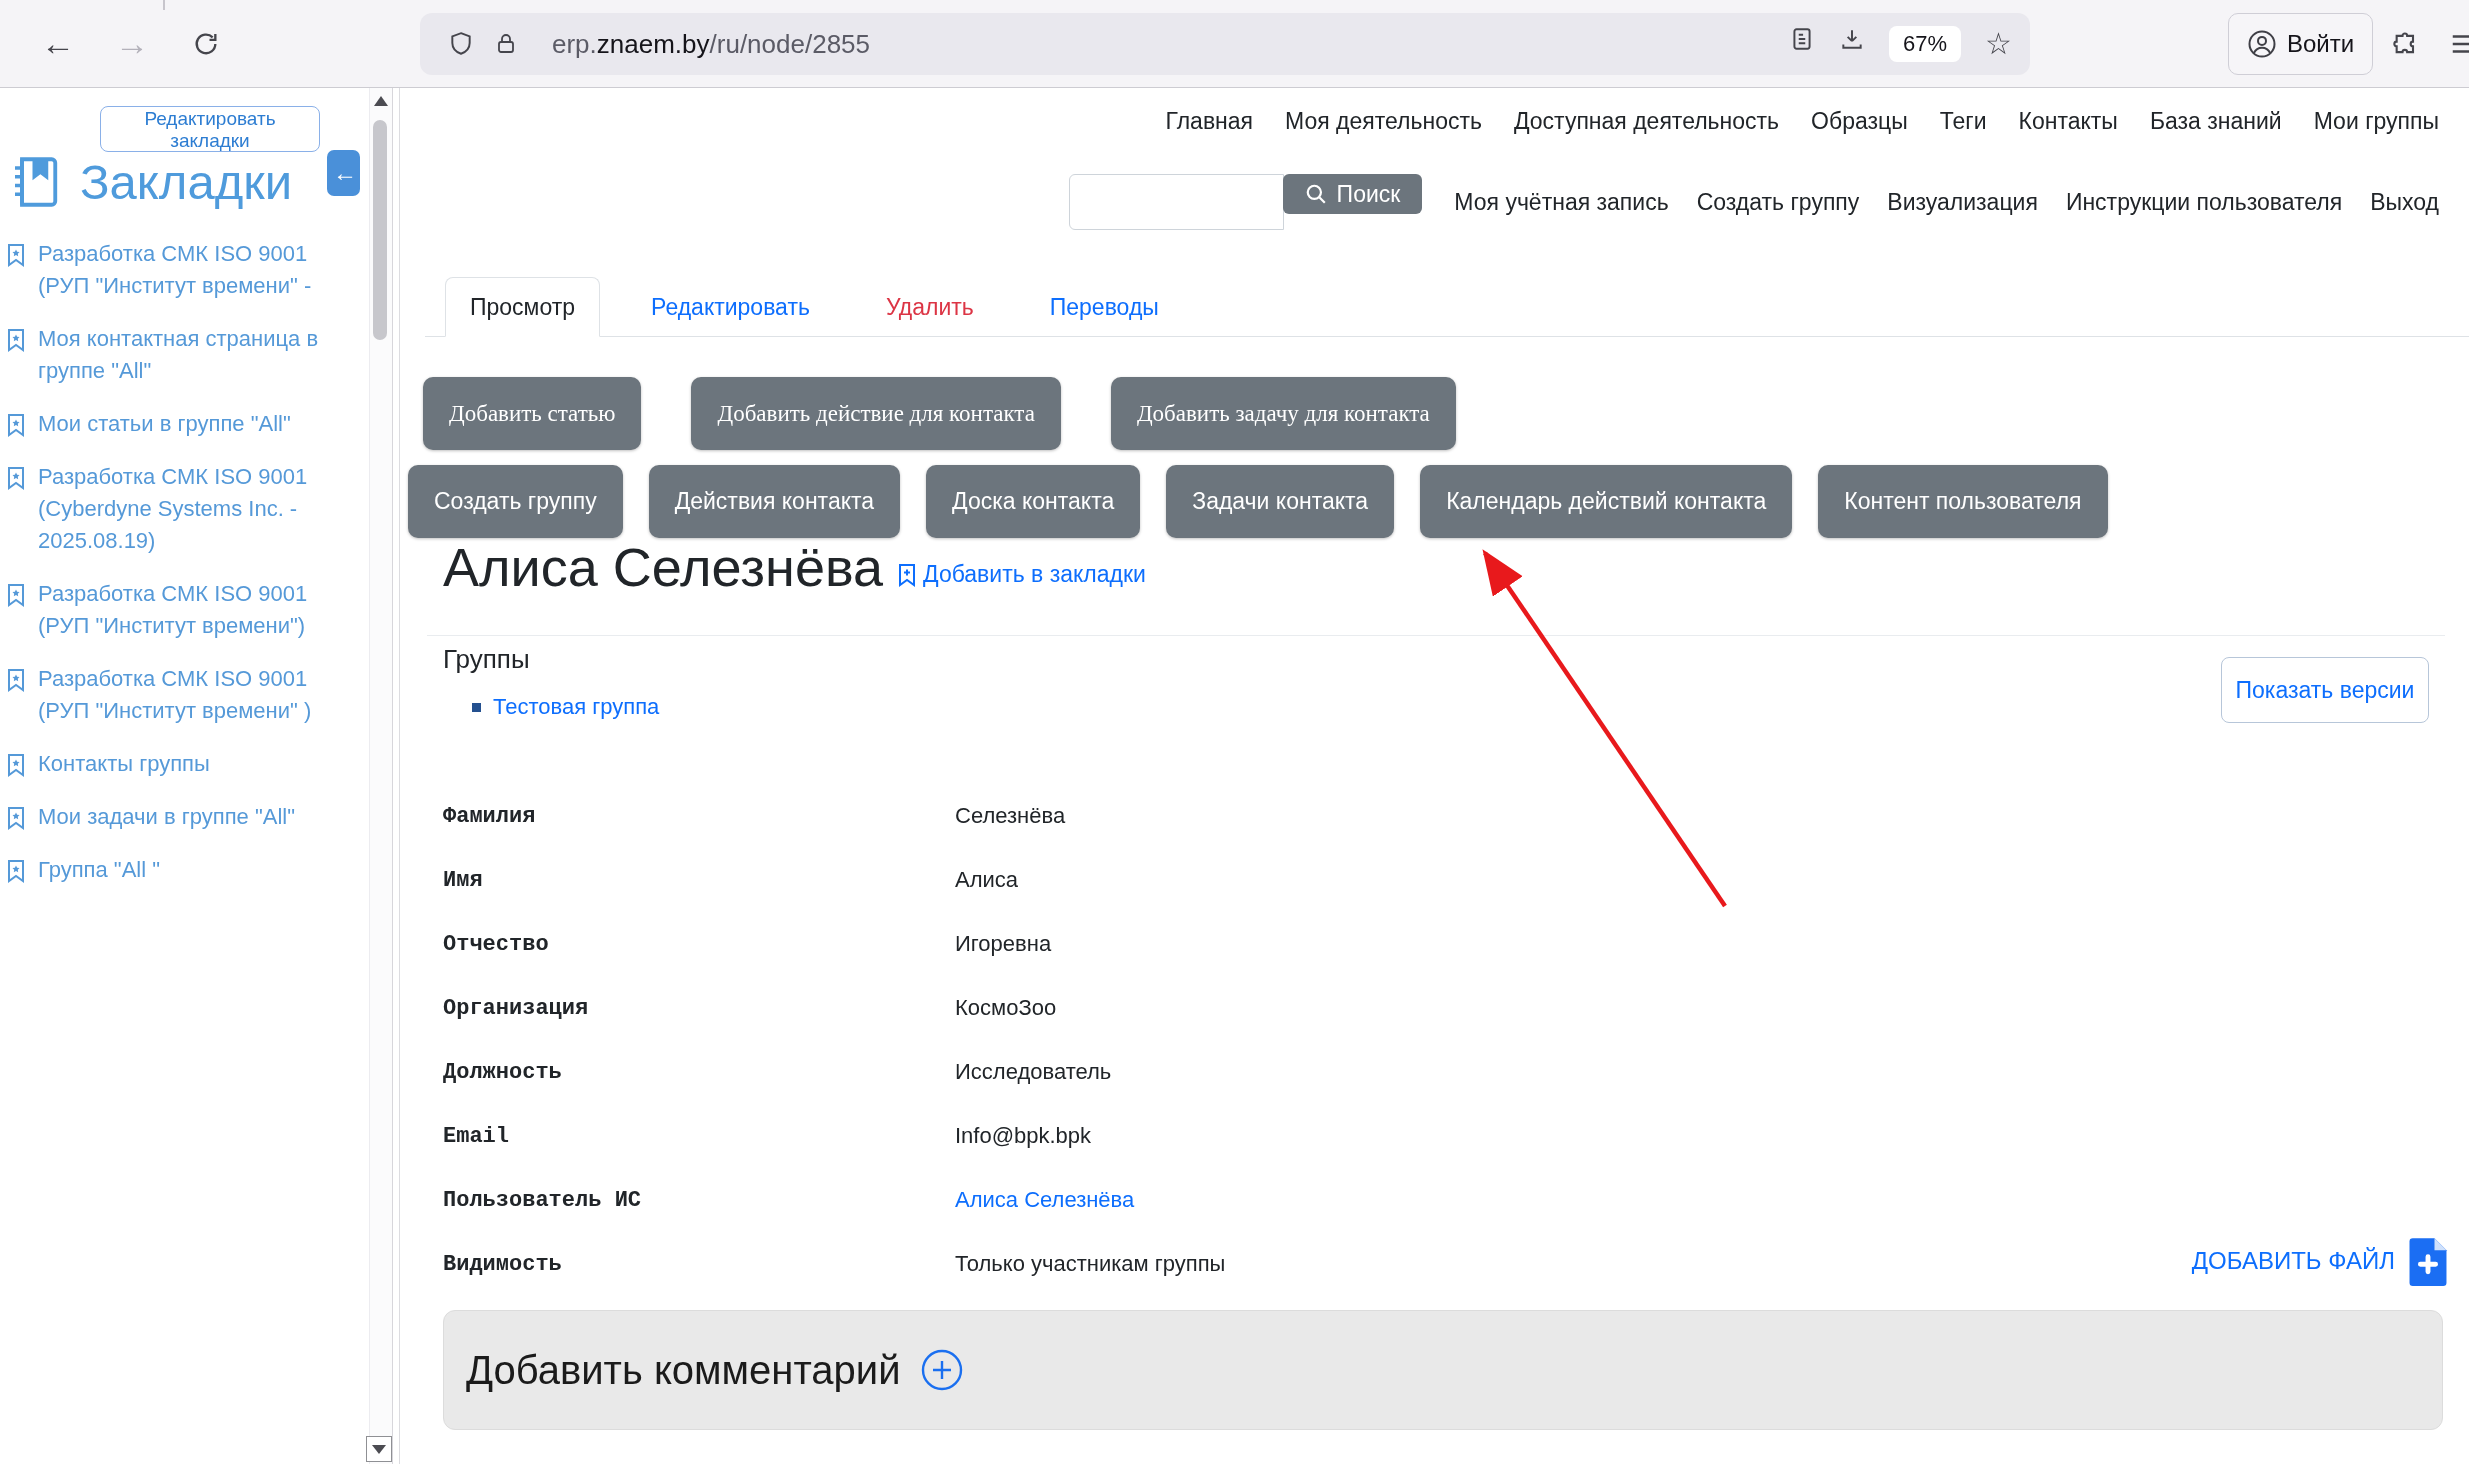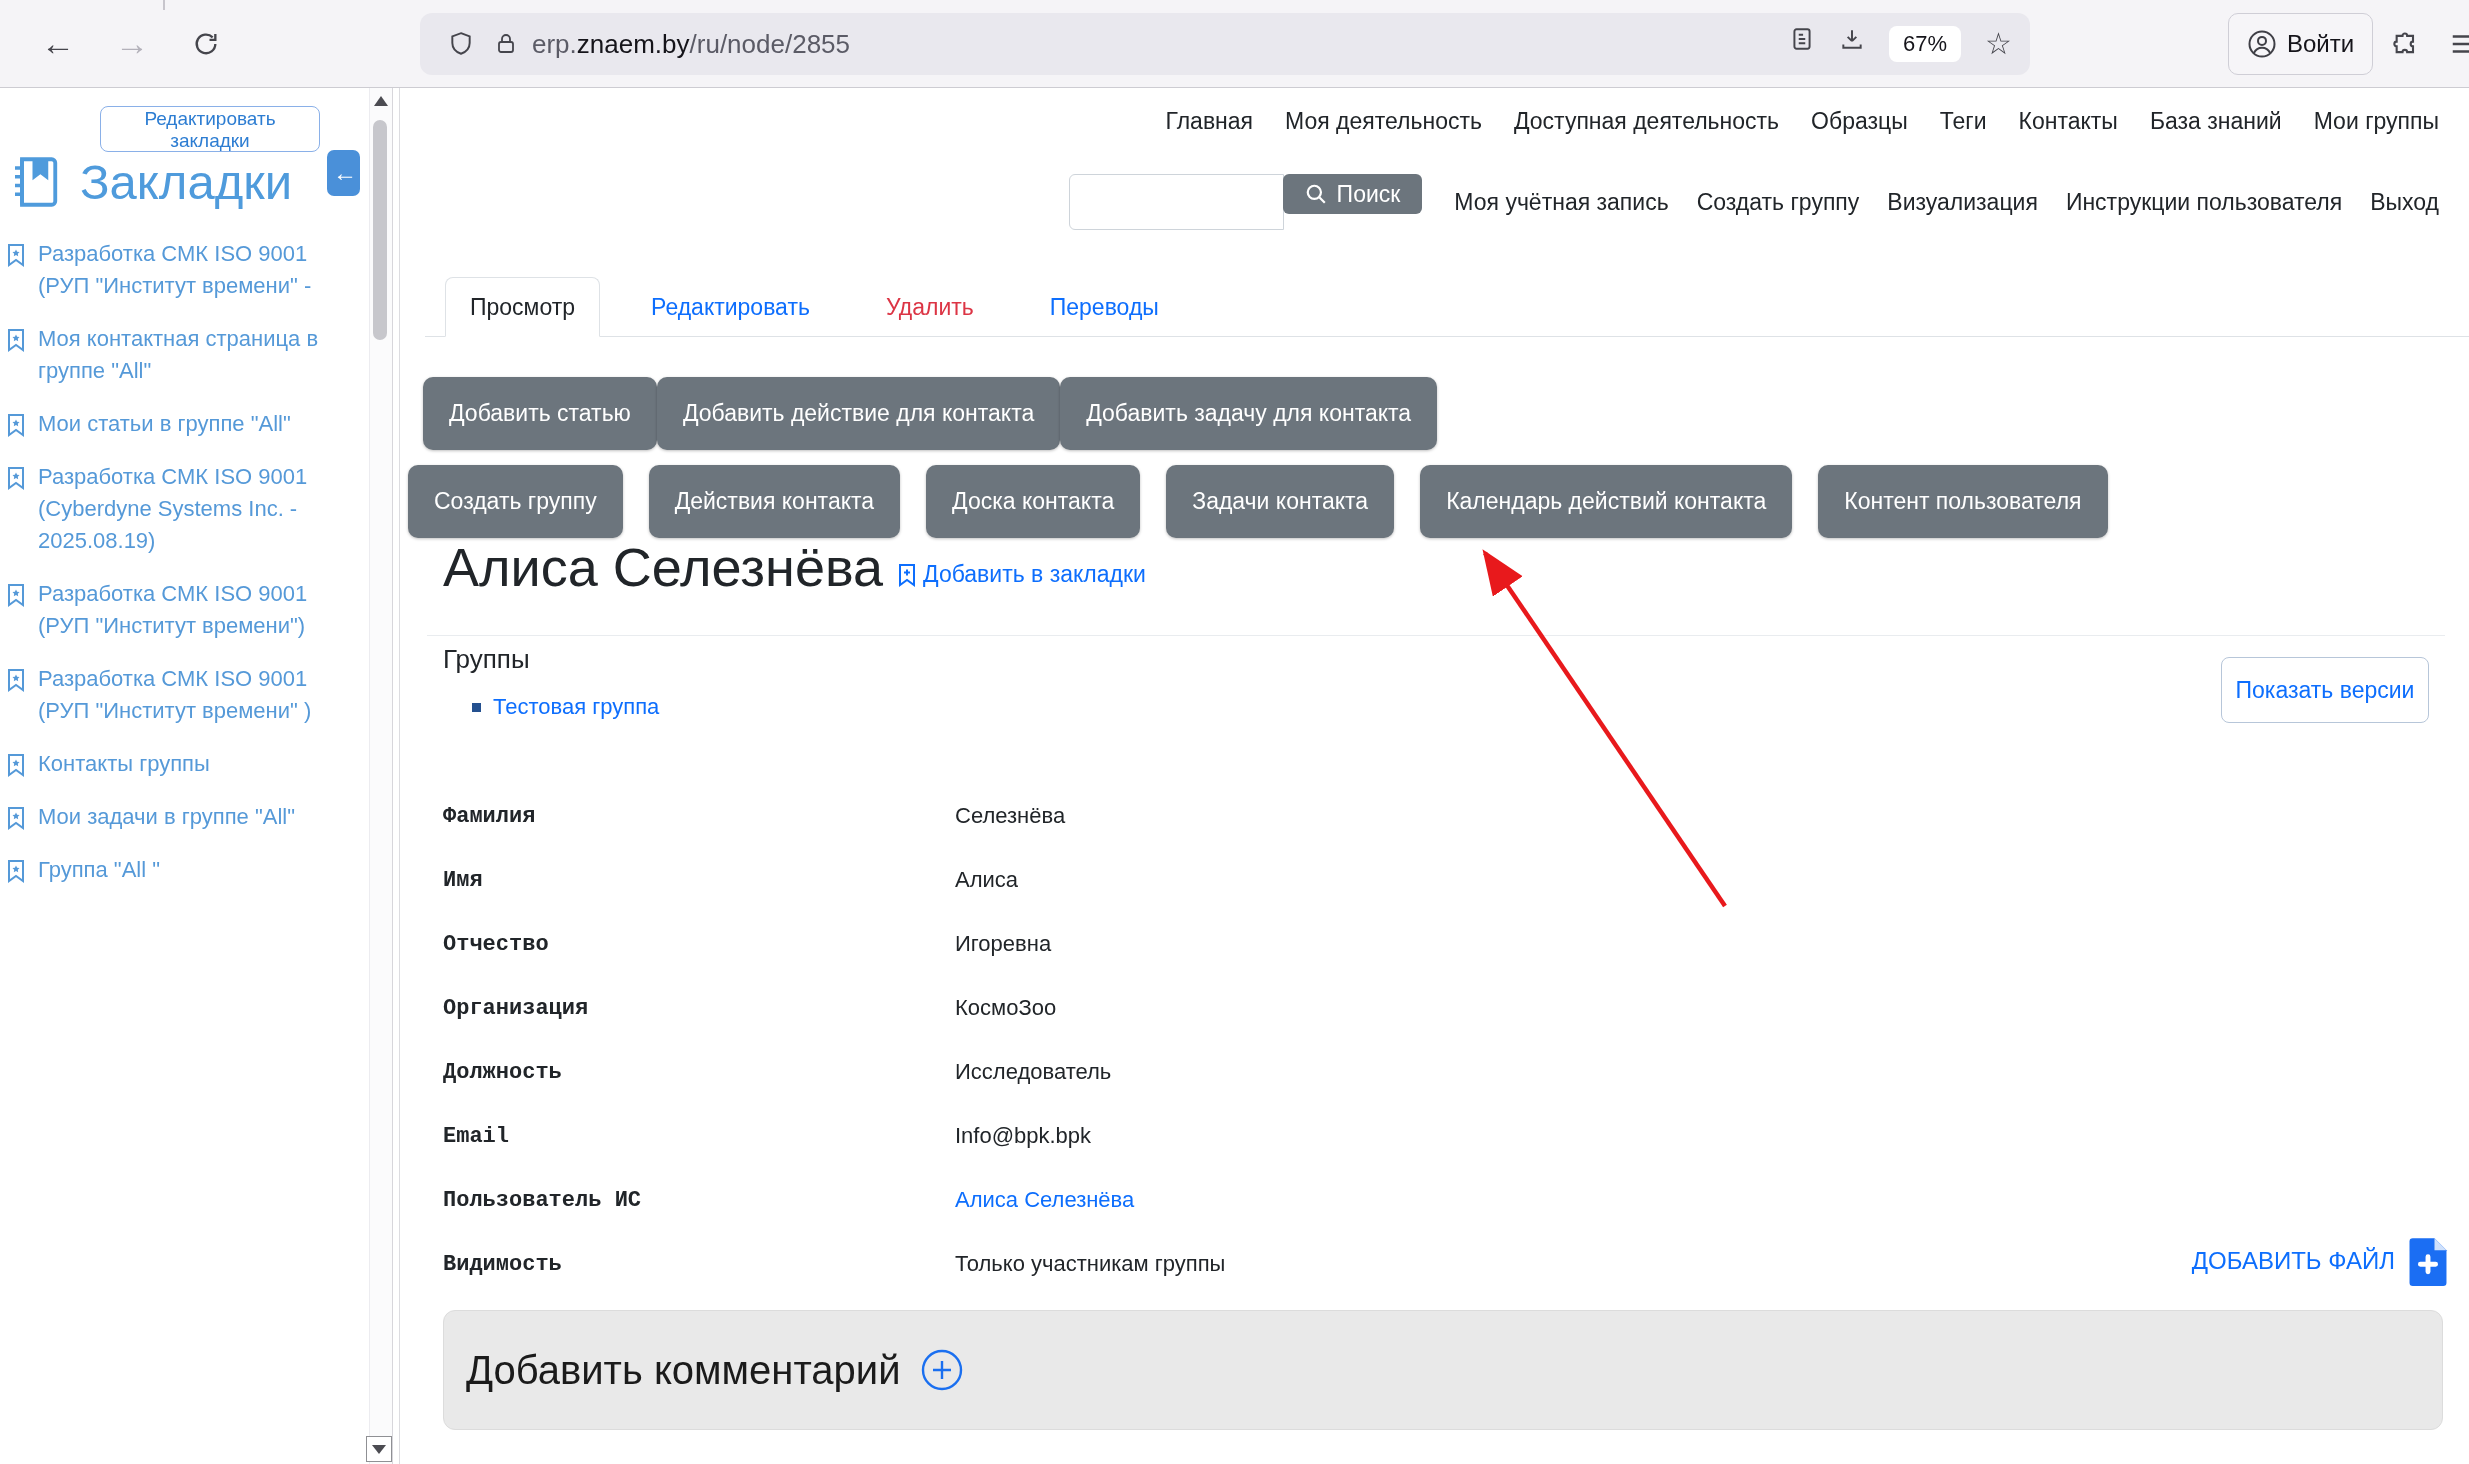--- a/index.html
+++ b/index.html
@@ -10,21 +10,21 @@
   
   .chrome{position:absolute;left:0;top:0;width:2469px;height:88px;background:#f5f4f7;
           border-bottom:1px solid #cdccd2;box-sizing:border-box;}
   .tabstub{position:absolute;left:163px;top:0;width:2px;height:10px;background:#c7c5cc;}
   .chrome-ic{position:absolute;top:0;height:87px;width:56px;display:flex;align-items:center;
              justify-content:center;font-size:34px;color:#45454c;cursor:pointer;}
   .back{left:30px;} .fwd{left:104px;color:#b3b1ba;} .reload{left:178px;}
   .urlbar{position:absolute;left:420px;top:13px;width:1610px;height:62px;background:#e9e8ee;
           border-radius:12px;display:flex;align-items:center;box-sizing:border-box;padding:0 18px;}
   .urlbar .sep-ic{margin:0 10px;}
-  .url-text{font-size:26px;margin-left:4px;white-space:nowrap;}
+  .url-text{font-size:26px;margin-left:24px;white-space:nowrap;}
   .u-dim{color:#5b5b66;} .u-host{color:#15141a;}
   .url-right{margin-left:auto;display:flex;align-items:flex-start;gap:24px;}
   .zoom-pill{background:#fff;border-radius:8px;padding:5px 14px;font-size:22px;color:#15141a;}
   .star{font-size:30px;color:#45454c;}
   .login-btn{position:absolute;left:2228px;top:13px;height:62px;border:1px solid #cfced6;
              border-radius:10px;display:flex;align-items:center;gap:10px;padding:0 18px;
              font-size:24px;color:#15141a;background:#f6f5f8;box-sizing:border-box;cursor:pointer;}
   .puzzle{left:2378px;} .burger{left:2436px;}
 
   
@@ -63,21 +63,21 @@
               font-size:23px;display:flex;align-items:center;gap:10px;padding:0 22px;cursor:pointer;
               font-family:inherit;}
 
   .tabline{position:absolute;left:25px;right:0;top:248px;height:1px;background:#dee2e6;}
   .tabs{position:absolute;left:45px;top:189px;display:flex;gap:26px;z-index:2;}
   .tab{display:flex;align-items:center;gap:10px;font-size:23px;padding:0 24px;height:60px;
        border:1px solid transparent;border-radius:8px 8px 0 0;box-sizing:border-box;cursor:pointer;}
   .tab-active{color:#212529;background:#fff;border-color:#dee2e6 #dee2e6 #fff;}
   .tab-blue{color:#0d6efd;} .tab-red{color:#dc3545;}
 
-  .btnrow1{position:absolute;left:23px;top:289px;display:flex;}
+  .btnrow1{position:absolute;left:23px;top:289px;display:flex;gap:50px;font-family:Liberation Serif, serif;}
   .btnrow2{position:absolute;left:8px;top:377px;display:flex;gap:26px;}
   .gbtn{background:#6c757d;color:#fff;border:none;border-radius:10px;font-size:23px;padding:0 26px;
         height:73px;box-shadow:0 1px 3px rgba(0,0,0,.25);cursor:pointer;font-family:inherit;white-space:nowrap;}
 
   .title-row{position:absolute;left:43px;top:448px;display:flex;gap:14px;}
   .page-title{font-size:54px;font-weight:300;color:#212529;line-height:1.15;}
   .add-bm{display:flex;align-items:center;gap:6px;color:#0d6efd;font-size:23px;cursor:pointer;
           align-self:flex-end;margin-bottom:10px;}
 
   .versions-btn{position:absolute;right:40px;top:569px;width:208px;height:66px;background:#fff;

